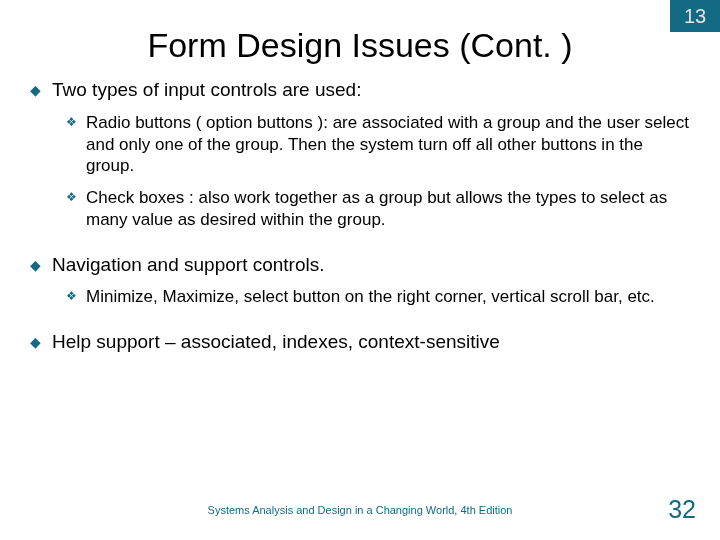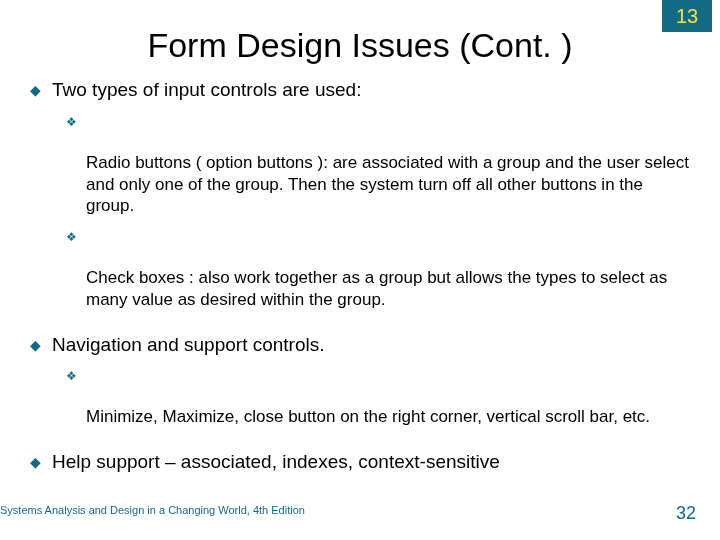--- a/index.html
+++ b/index.html
@@ -7,25 +7,25 @@
     width: 720px;
     height: 540px;
     background: #ffffff;
     font-family: Arial, Helvetica, sans-serif;
     position: relative;
     overflow: hidden;
   }
   .page-badge {
     position: absolute;
     top: 0;
-    right: 8px;
+    right: 0;
     width: 50px;
     height: 32px;
     background: #136a83;
-    color: #fde047;
+    color: #e5e5e5;
     font-size: 20px;
     display: flex;
     align-items: center;
     justify-content: center;
   }
   .top-bar-white {
     position: absolute;
     top: 0;
     left: 0;
     right: 50px;
@@ -70,36 +70,36 @@
     font-size: 17px;
     color: #000000;
     line-height: 1.28;
   }
   .level2 .bullet {
     flex: 0 0 20px;
     color: #136a83;
     font-size: 12px;
     padding-top: 3px;
   }
-  .level2 .text { flex: 1; margin-top: 40px; }
+  .level2 .text { flex: 1; }
   .spacer { height: 12px; }
   .footer-text {
     position: absolute;
     bottom: 24px;
     left: 0;
     right: 0;
-    text-align: left;
+    text-align: center;
     font-size: 11px;
     color: #136a83;
   }
   .footer-page {
     position: absolute;
     bottom: 16px;
     right: 24px;
-    font-size: 18px;
+    font-size: 25px;
     color: #136a83;
   }
 </style>
 </head>
 <body>
 
 <div class="top-bar-white"></div>
 <div class="page-badge">13</div>
 
 <h1 class="slide-title">Form Design Issues (Cont. )</h1>
@@ -123,21 +123,21 @@
 
   <div class="spacer"></div>
 
   <div class="level1">
     <span class="bullet">◆</span>
     <span class="text">Navigation and support controls.</span>
   </div>
 
   <div class="level2">
     <span class="bullet">❖</span>
-    <span class="text"> Minimize, Maximize, close button on the right corner, vertical scroll bar, etc.</span>
+    <span class="text"> Minimize, Maximize, select button on the right corner, vertical scroll bar, etc.</span>
   </div>
 
   <div class="spacer"></div>
 
   <div class="level1">
     <span class="bullet">◆</span>
     <span class="text">Help support – associated, indexes, context-sensitive</span>
   </div>
 
 </div>

